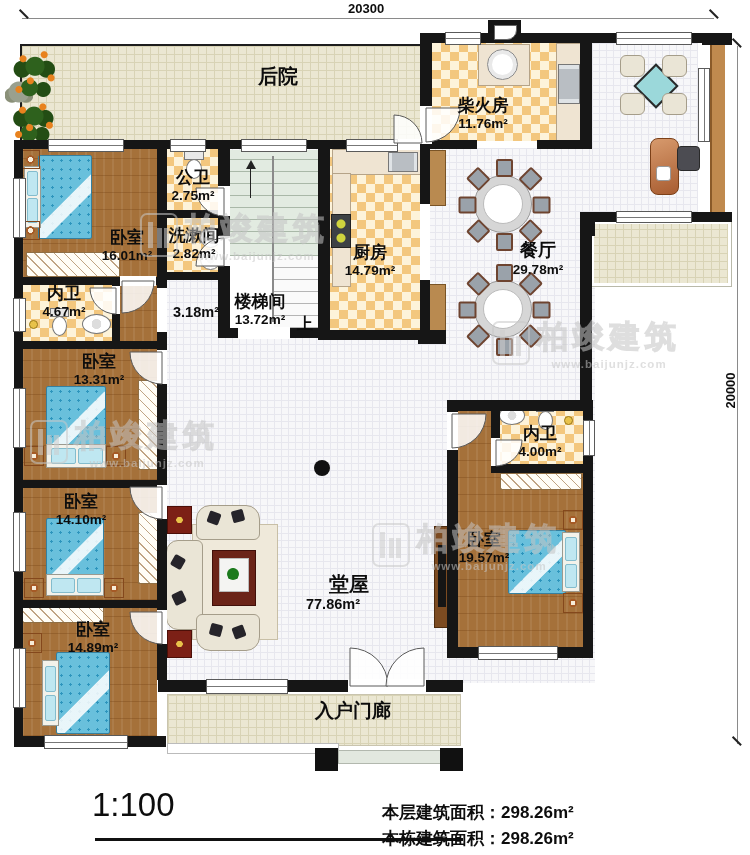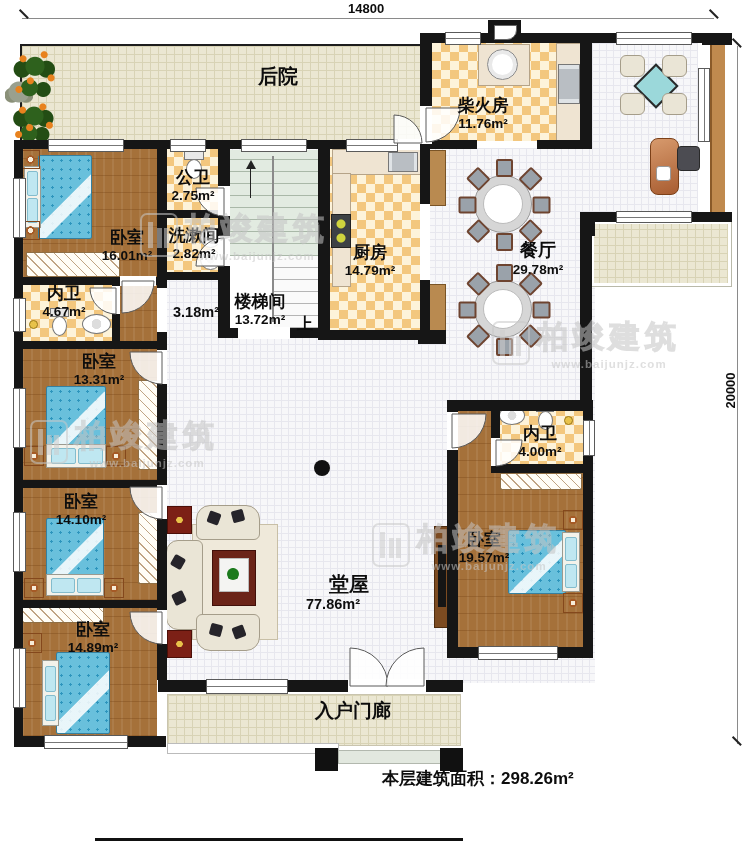--- a/index.html
+++ b/index.html
@@ -86,21 +86,21 @@
   .toilet-tank{background:#e8e8e8;border:1px solid #777;z-index:13;}
   .toilet-bowl{background:#fff;border:1px solid #777;border-radius:50%;z-index:13;}
   .sink{background:#fff;border:1px solid #777;border-radius:50%;z-index:13;
     background-image:radial-gradient(circle,#ddd 0 30%,transparent 31%);}
 </style>
 </head>
 <body>
 
 <div id="plan">
 
-  <div class="abs dim" style="left:348px;top:1px;">14800</div>
+  <div class="abs dim" style="left:348px;top:1px;">20300</div>
   <div class="abs dimline" style="left:22px;top:18px;width:692px;height:1px;"></div>
   <div class="tick" style="left:18px;top:13px;"></div>
   <div class="tick" style="left:708px;top:13px;"></div>
   <div class="abs dimline" style="left:737px;top:46px;width:1px;height:698px;"></div>
   <div class="tick" style="left:731px;top:42px;"></div>
   <div class="tick" style="left:731px;top:740px;"></div>
   <div class="abs dim" style="left:712px;top:383px;transform:rotate(-90deg);transform-origin:center;">20000</div>
 
   <div class="abs beige" style="left:20px;top:44px;width:412px;height:100px;border:2px solid #1d1d1d;border-bottom:none;z-index:5;"></div>
   <div class="abs tree" style="left:12px;top:46px;width:46px;height:58px;"></div>
@@ -439,19 +439,21 @@
   </div>
   <div class="abs wm" style="left:372px;top:518px;">
     <div class="wm-logo"></div>
     <div class="wm-col">
         <span class="wm-brand">柏竣建筑</span>
         <span class="wm-url">www.baijunjz.com</span>
       </div>
   </div>
 
   <div class="abs title-row" style="left:92px;top:786px;">
+    <span class="title-scale">1:100</span>
   </div>
   <div class="abs" style="left:95px;top:838px;width:368px;height:3px;background:#111;z-index:50;"></div>
-  <div class="abs footer-stats" style="left:382px;top:766px;">
+  <div class="abs footer-stats" style="left:382px;top:800px;">
     <div><span>本层建筑面积：</span><span>298.26m²</span></div>
+    <div><span>本栋建筑面积：</span><span>298.26m²</span></div>
   </div>
 
 </div>
 
 </body></html>

